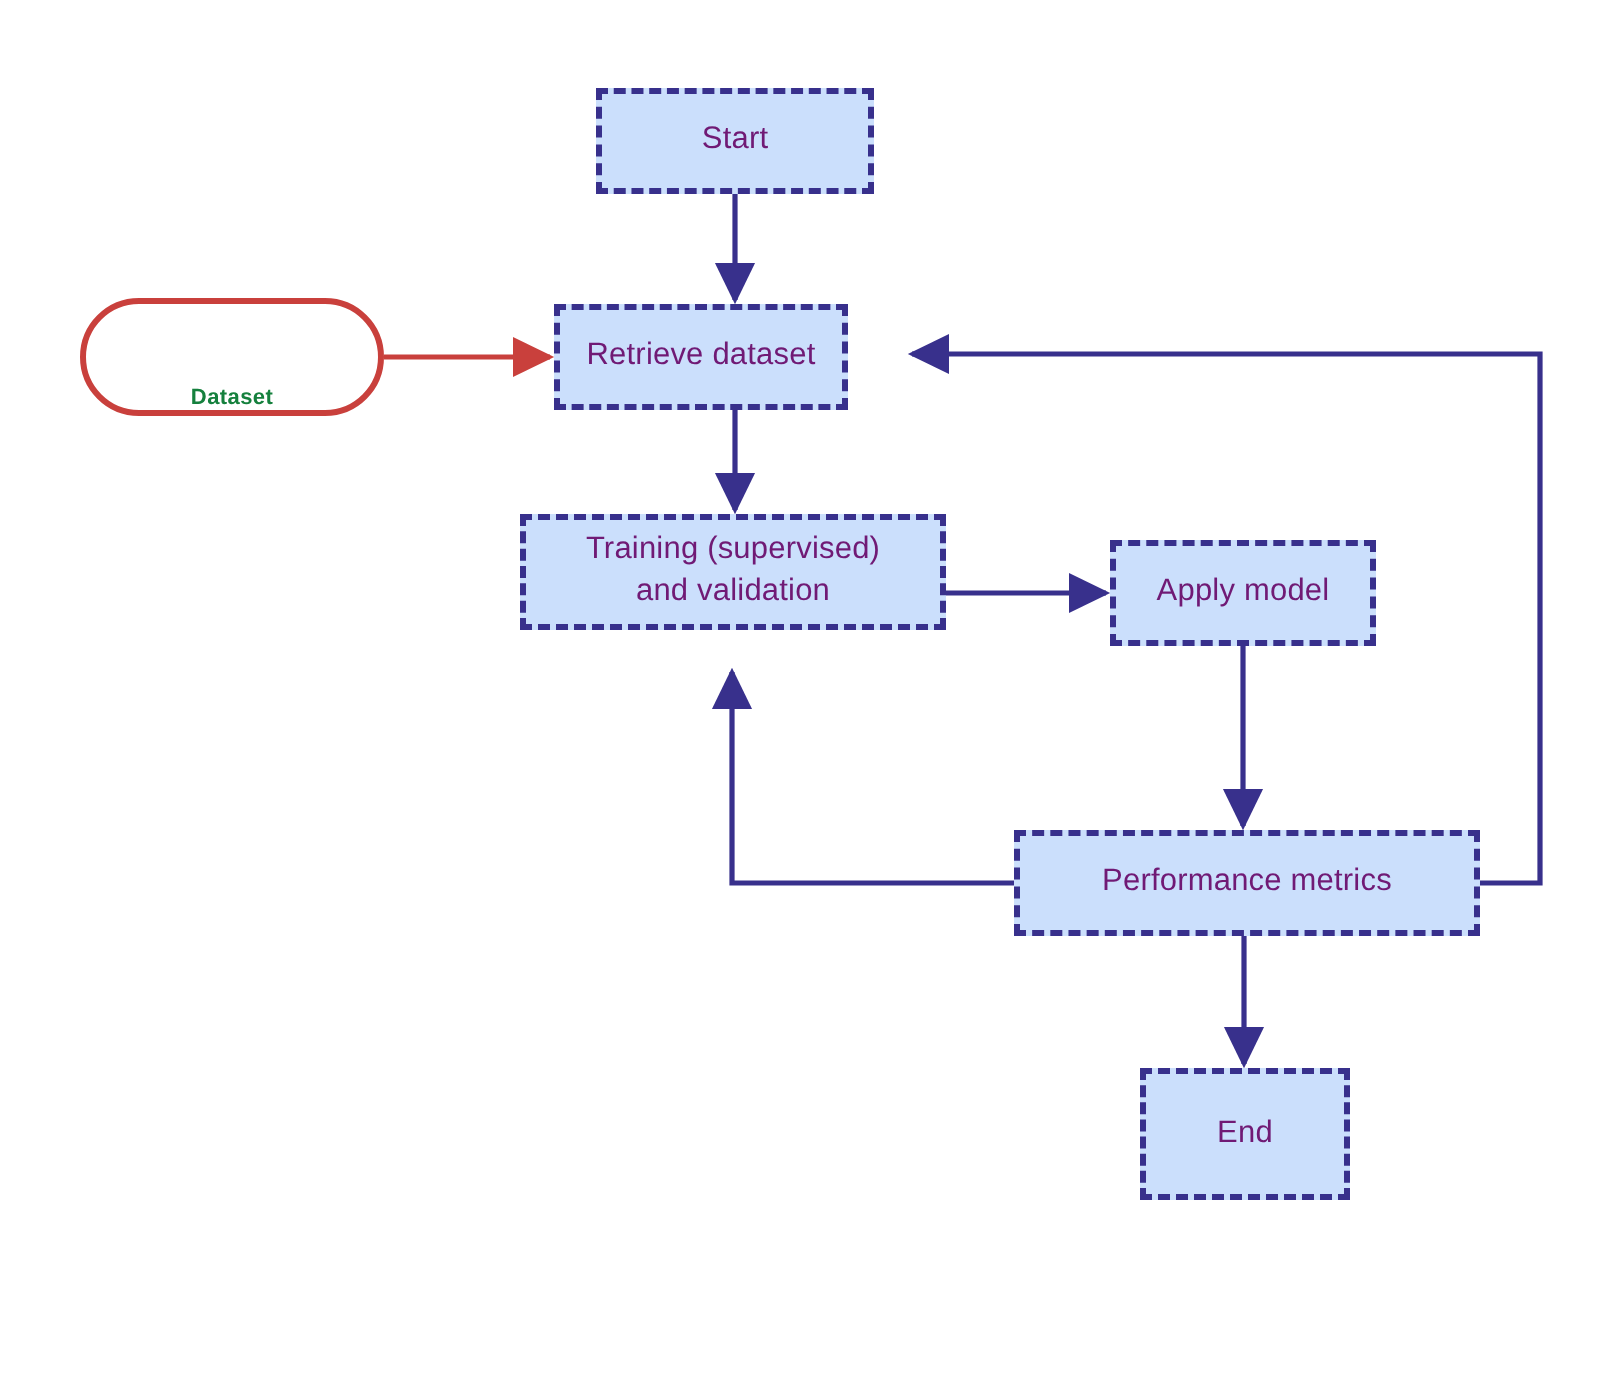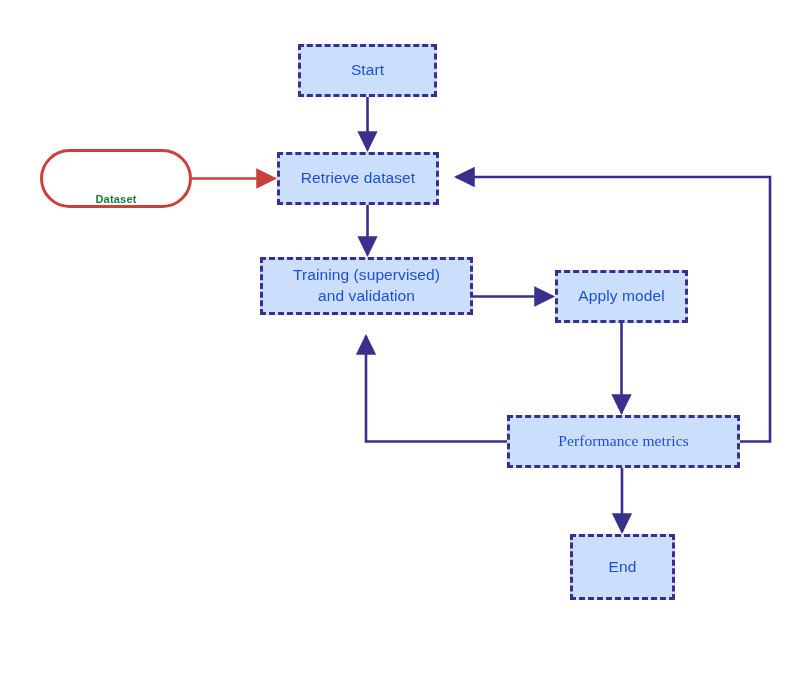--- a/index.html
+++ b/index.html
@@ -27,21 +27,21 @@
   }
   .node {
     position: absolute;
     box-sizing: border-box;
     display: flex;
     align-items: center;
     justify-content: center;
     text-align: center;
     background: #cbdffc;
     border: 3px dashed #38308c;
-    color: #1d4ed8;
+    color: #701a75;
     font-size: 15.5px;
     line-height: 1.35;
     letter-spacing: 0.1px;
     z-index: 2;
   }
   .node .label {
     display: block;
     white-space: pre-line;
     padding: 0 6px;
   }
@@ -116,34 +116,34 @@
   </svg>
 
   <div class="node" style="left:298px; top:44px; width:139px; height:53px;">
     <span class="label">Start</span>
   </div>
 
   <div class="terminator" style="left:40px; top:149px; width:152px; height:59px;">
     <span class="label">Dataset</span>
   </div>
 
-  <div class="node" style="left:277px; top:152px; width:162px; height:53px;justify-content:center;">
+  <div class="node" style="left:277px; top:152px; width:147px; height:53px;justify-content:center;">
     <span class="label">Retrieve dataset</span>
   </div>
 
   <div class="node" style="left:260px; top:257px; width:213px; height:58px;">
     <span class="label">Training (supervised)
 and validation</span>
   </div>
 
   <div class="node" style="left:555px; top:270px; width:133px; height:53px;">
     <span class="label">Apply model</span>
   </div>
 
-  <div class="node" style="left:507px; top:415px; width:233px; height:53px;font-family:Liberation Serif, serif;">
+  <div class="node" style="left:507px; top:415px; width:233px; height:53px;">
     <span class="label">Performance metrics</span>
   </div>
 
   <div class="node" style="left:570px; top:534px; width:105px; height:66px;">
     <span class="label">End</span>
   </div>
 
 
 </div>
 

